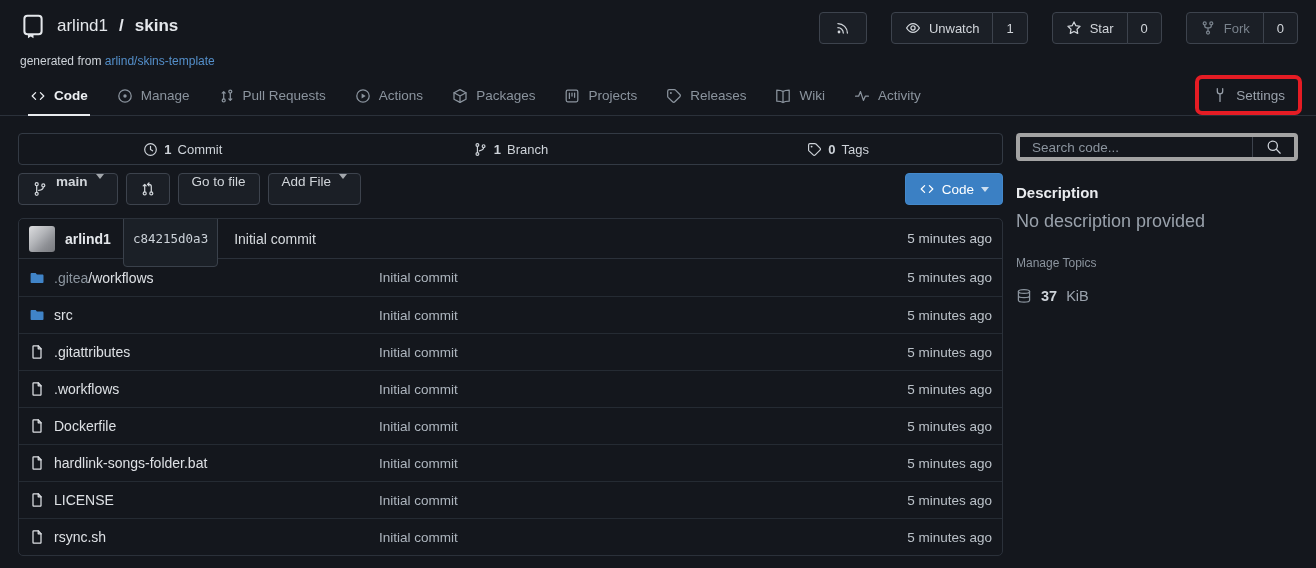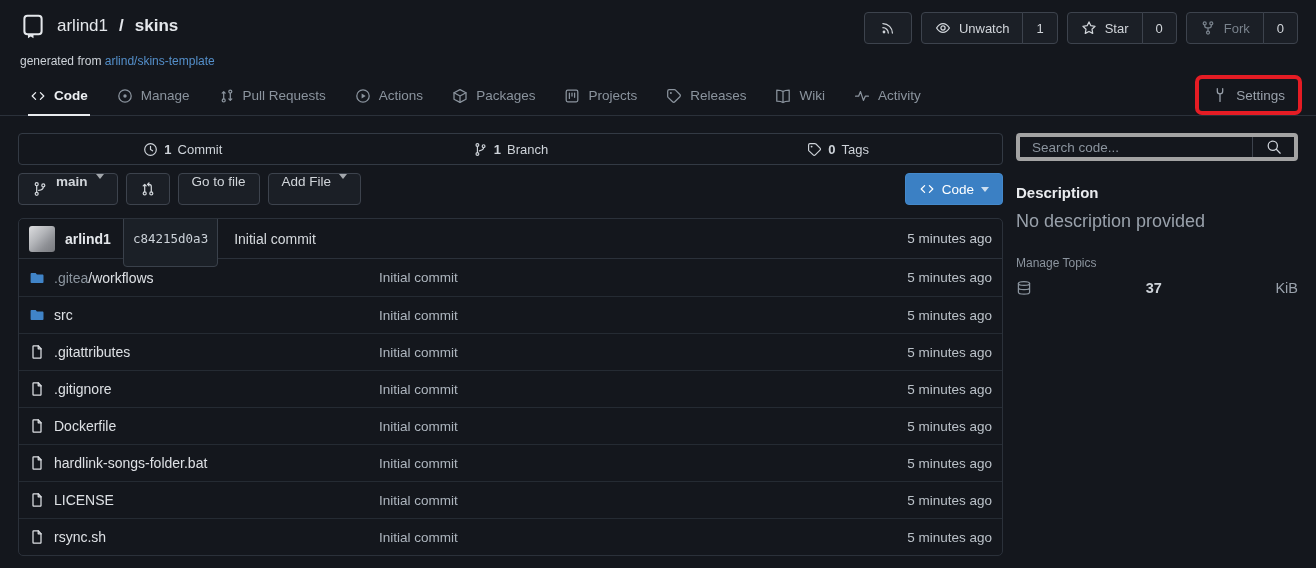--- a/index.html
+++ b/index.html
@@ -16,21 +16,21 @@
   .icon svg { fill:none; stroke:currentColor; stroke-width:1.25; stroke-linecap:round; stroke-linejoin:round; }
 
   
   .top-header { position:relative; height:76px; }
   .repo-title-row { position:absolute; left:20px; top:13px; display:flex; align-items:center; gap:11px; font-size:17px; color:#e4e7eb; }
   .repo-owner { font-weight:400; }
   .repo-sep, .repo-name { font-weight:700; }
   .generated-row { position:absolute; left:20px; top:54px; font-size:12px; color:#ced3d9; }
   .generated-row a { color:#548fca; }
 
-  .header-actions { position:absolute; right:18px; top:12px; display:flex; gap:9px; }
+  .header-actions { position:absolute; right:18px; top:12px; display:flex; gap:24px; }
   .btn-group { display:flex; }
   .hbtn {
     height:32px; display:flex; align-items:center; gap:8px; padding:0 13px;
     background:#1b1f26; border:1px solid #3d434d; border-radius:4px;
     font-size:13px; color:#d1d5da; cursor:pointer; white-space:nowrap;
   }
   .btn-group .hbtn:first-child { border-radius:4px 0 0 4px; }
   .btn-group .hbtn:last-child { border-radius:0 4px 4px 0; margin-left:-1px; }
   .hbtn.icon-only { padding:0 15px; }
   .hbtn .cnt { font-weight:400; }
@@ -94,21 +94,21 @@
   .sidebar { width:282px; flex:none; }
   .search-box { display:flex; height:28px; border:4px solid #a3a3a3; border-radius:4px; overflow:hidden; background:#14171d; }
   .search-input { flex:1; min-width:0; background:transparent; border:none; outline:none; color:#d1d5da;
     padding:0 12px; font-size:13.5px; font-family:"Liberation Sans", sans-serif; }
   .search-input::placeholder { color:#8b949e; }
   .search-btn { width:42px; border-left:1px solid #3d434d; display:flex; align-items:center; justify-content:center;
     background:transparent; border-top:none; border-right:none; border-bottom:none; color:#cfd4da; cursor:pointer; }
   .sidebar-heading { font-weight:700; font-size:15px; color:#e9ebee; margin-top:23px; }
   .sidebar-desc { color:#99a1ab; margin-top:10px; font-size:18px; }
   .manage-topics { display:inline-block; margin-top:24px; font-size:12px; color:#8b949e; cursor:pointer; }
-  .repo-size { margin-top:9px; display:flex; align-items:center; gap:9px; color:#8b949e; font-size:14.5px;justify-content:space-between; }
+  .repo-size { margin-top:17px; display:flex; align-items:center; gap:9px; color:#8b949e; font-size:14.5px; }
   .size-value { color:#ced3d9; font-weight:700; }
   .size-unit { color:#9aa2ac; }
 </style>
 </head>
 <body>
 
 <div class="top-header">
   <div class="repo-title-row">
     <span class="icon">
         <svg width="26" height="26" viewBox="0 0 16 16">
@@ -400,21 +400,21 @@
             <span class="file-time">5 minutes ago</span>
           </div>
           <div class="file-row">
             <a class="file-name">
               <span class="icon">
                 <svg width="16" height="16" viewBox="0 0 16 16">
                   <path d="M9.2 1.8H4.6a.6.6 0 0 0-.6.6v11.2c0 .33.27.6.6.6h6.8a.6.6 0 0 0 .6-.6V4.8z"></path>
                   <path d="M9.2 1.8v3h3"></path>
                 </svg>
               </span>
-              <span>.gitignore</span>
+              <span>.workflows</span>
             </a>
             <a class="file-msg">Initial commit</a>
             <span class="file-time">5 minutes ago</span>
           </div>
           <div class="file-row">
             <a class="file-name">
               <span class="icon">
                 <svg width="16" height="16" viewBox="0 0 16 16">
                   <path d="M9.2 1.8H4.6a.6.6 0 0 0-.6.6v11.2c0 .33.27.6.6.6h6.8a.6.6 0 0 0 .6-.6V4.8z"></path>
                   <path d="M9.2 1.8v3h3"></path>

